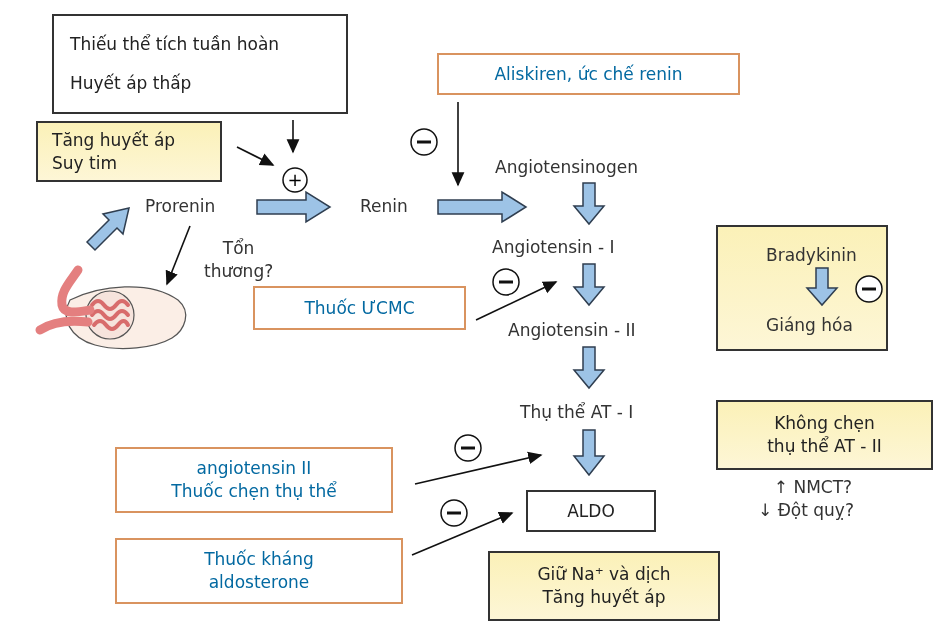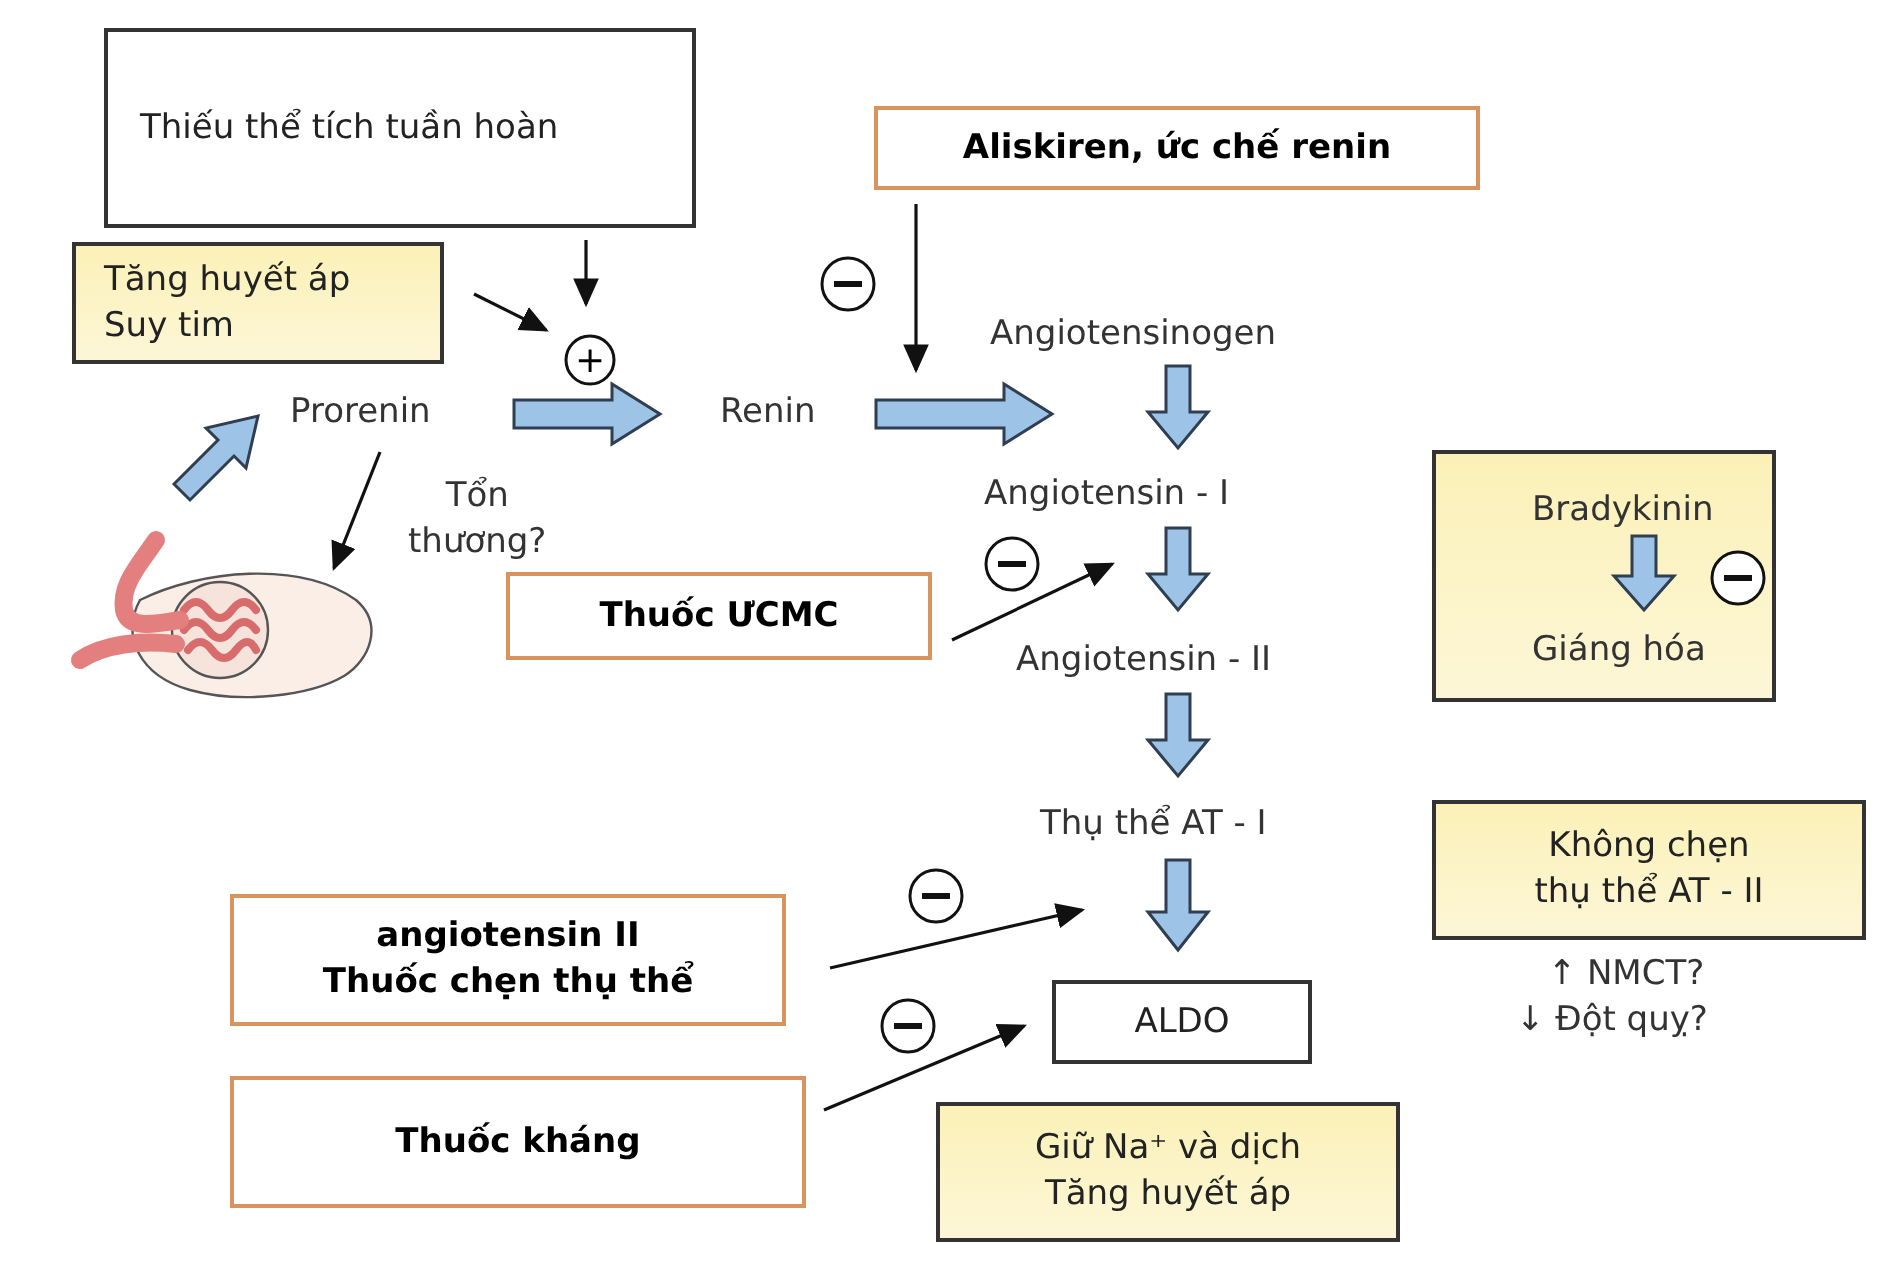--- a/index.html
+++ b/index.html
@@ -2,31 +2,32 @@
 <html><head>
 <meta charset="utf-8">
 <style>
   html, body { margin:0; padding:0; background:#ffffff; }
   body { width:950px; height:633px; position:relative; overflow:hidden;
          font-family:"DejaVu Sans", sans-serif; color:#222; }
   .box { position:absolute; box-sizing:border-box; display:flex; flex-direction:column;
          justify-content:center; }
   .plain { border:2px solid #333; background:#fff;gap:16px; }
   .drug { border:2px solid #d9935f; background:#fff; align-items:center; text-align:center;
-          font-weight:bold; font-size:17px; color:#000000; }
+          font-weight:normal; font-size:17px; color:#0369a1; }
   .note { border:2px solid #333; background:linear-gradient(#fbf1b8,#fdf6d6); }
   .label { position:absolute; font-size:17px; white-space:nowrap; color:#333; }
   .line { display:block; line-height:23px; }
   svg.overlay { position:absolute; left:0; top:0; }
 </style>
 </head>
 <body>
 
 <div class="box plain" style="left:52px;top:14px;width:296px;height:100px;padding-left:16px;font-size:17px;">
   <span class="line">Thiếu thể tích tuần hoàn</span>
+  <span class="line">Huyết áp thấp</span>
 </div>
 
 <div class="box note" style="left:36px;top:121px;width:186px;height:61px;padding-left:14px;font-size:17px;">
   <span class="line">Tăng huyết áp</span>
   <span class="line">Suy tim</span>
 </div>
 
 <div class="box drug" style="left:437px;top:53px;width:303px;height:42px;">
   <span>Aliskiren, ức chế renin</span>
 </div>
@@ -35,41 +36,42 @@
   <span>Thuốc ƯCMC</span>
 </div>
 
 <div class="box drug" style="left:115px;top:447px;width:278px;height:66px;">
   <span class="line">angiotensin II</span>
   <span class="line">Thuốc chẹn thụ thể</span>
 </div>
 
 <div class="box drug" style="left:115px;top:538px;width:288px;height:66px;">
   <span class="line">Thuốc kháng</span>
+  <span class="line">aldosterone</span>
 </div>
 
 <div class="box note" style="left:716px;top:225px;width:172px;height:126px;">
   <span class="label" style="left:48px;top:18px;">Bradykinin</span>
   <span class="label" style="left:48px;top:88px;">Giáng hóa</span>
 </div>
 
 <div class="box note" style="left:716px;top:400px;width:217px;height:70px;align-items:center;text-align:center;font-size:17px;">
   <span class="line">Không chẹn</span>
   <span class="line">thụ thể AT - II</span>
 </div>
 <div class="label" style="left:758px;top:476px;text-align:center;">
   <span class="line" style="padding-left:14px;">↑ NMCT?</span>
   <span class="line">↓ Đột quỵ?</span>
 </div>
 
 <div class="box plain" style="left:526px;top:490px;width:130px;height:42px;align-items:center;font-size:17px;">
   <span>ALDO</span>
 </div>
 
-<div class="box note" style="left:468px;top:551px;width:232px;height:70px;align-items:center;text-align:left;font-size:17px;">
+<div class="box note" style="left:488px;top:551px;width:232px;height:70px;align-items:center;text-align:left;font-size:17px;">
   <span class="line">Giữ Na⁺ và dịch</span>
   <span class="line">Tăng huyết áp</span>
 </div>
 
 <span class="label" style="left:145px;top:196px;">Prorenin</span>
 <span class="label" style="left:360px;top:196px;">Renin</span>
 <span class="label" style="left:495px;top:157px;">Angiotensinogen</span>
 <span class="label" style="left:492px;top:237px;">Angiotensin - I</span>
 <span class="label" style="left:508px;top:320px;">Angiotensin - II</span>
 <span class="label" style="left:520px;top:402px;">Thụ thể AT - I</span>

